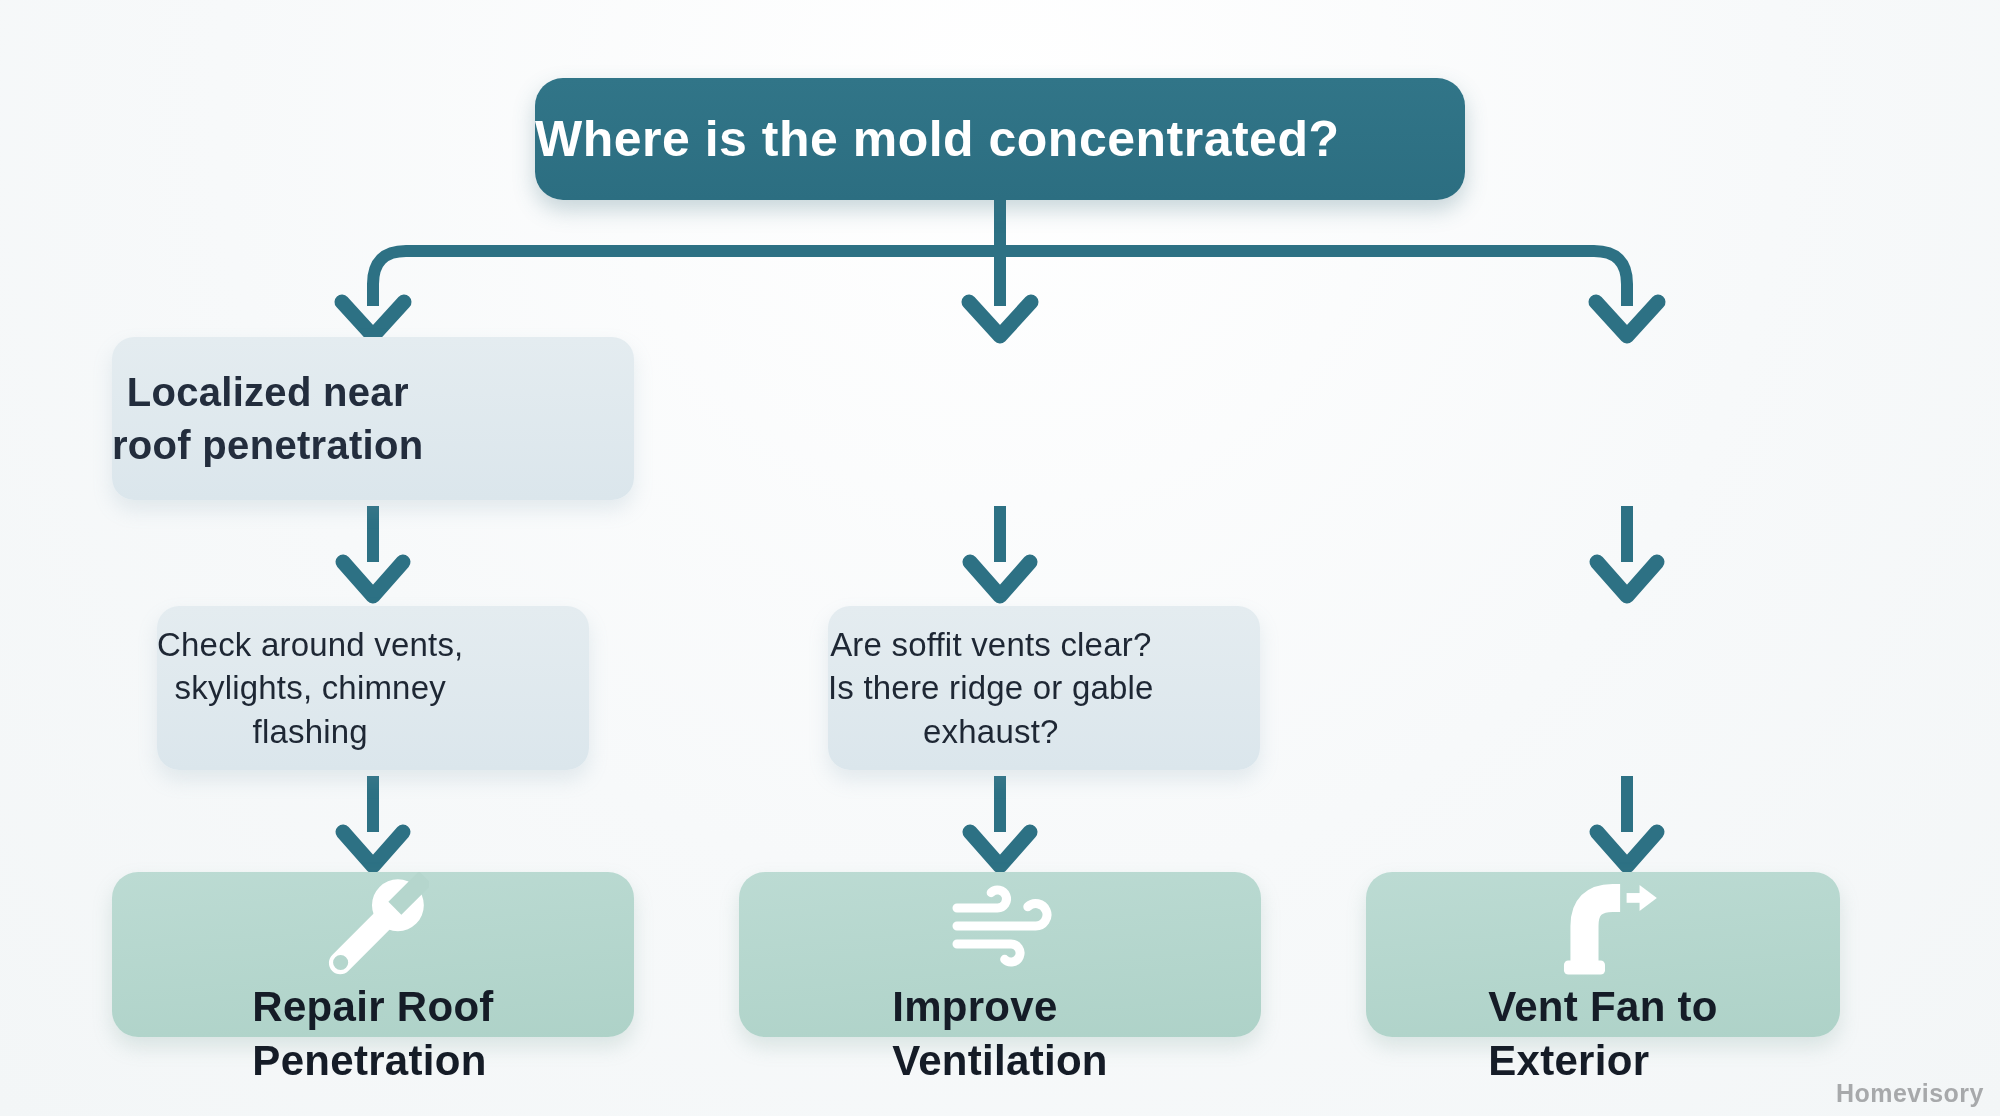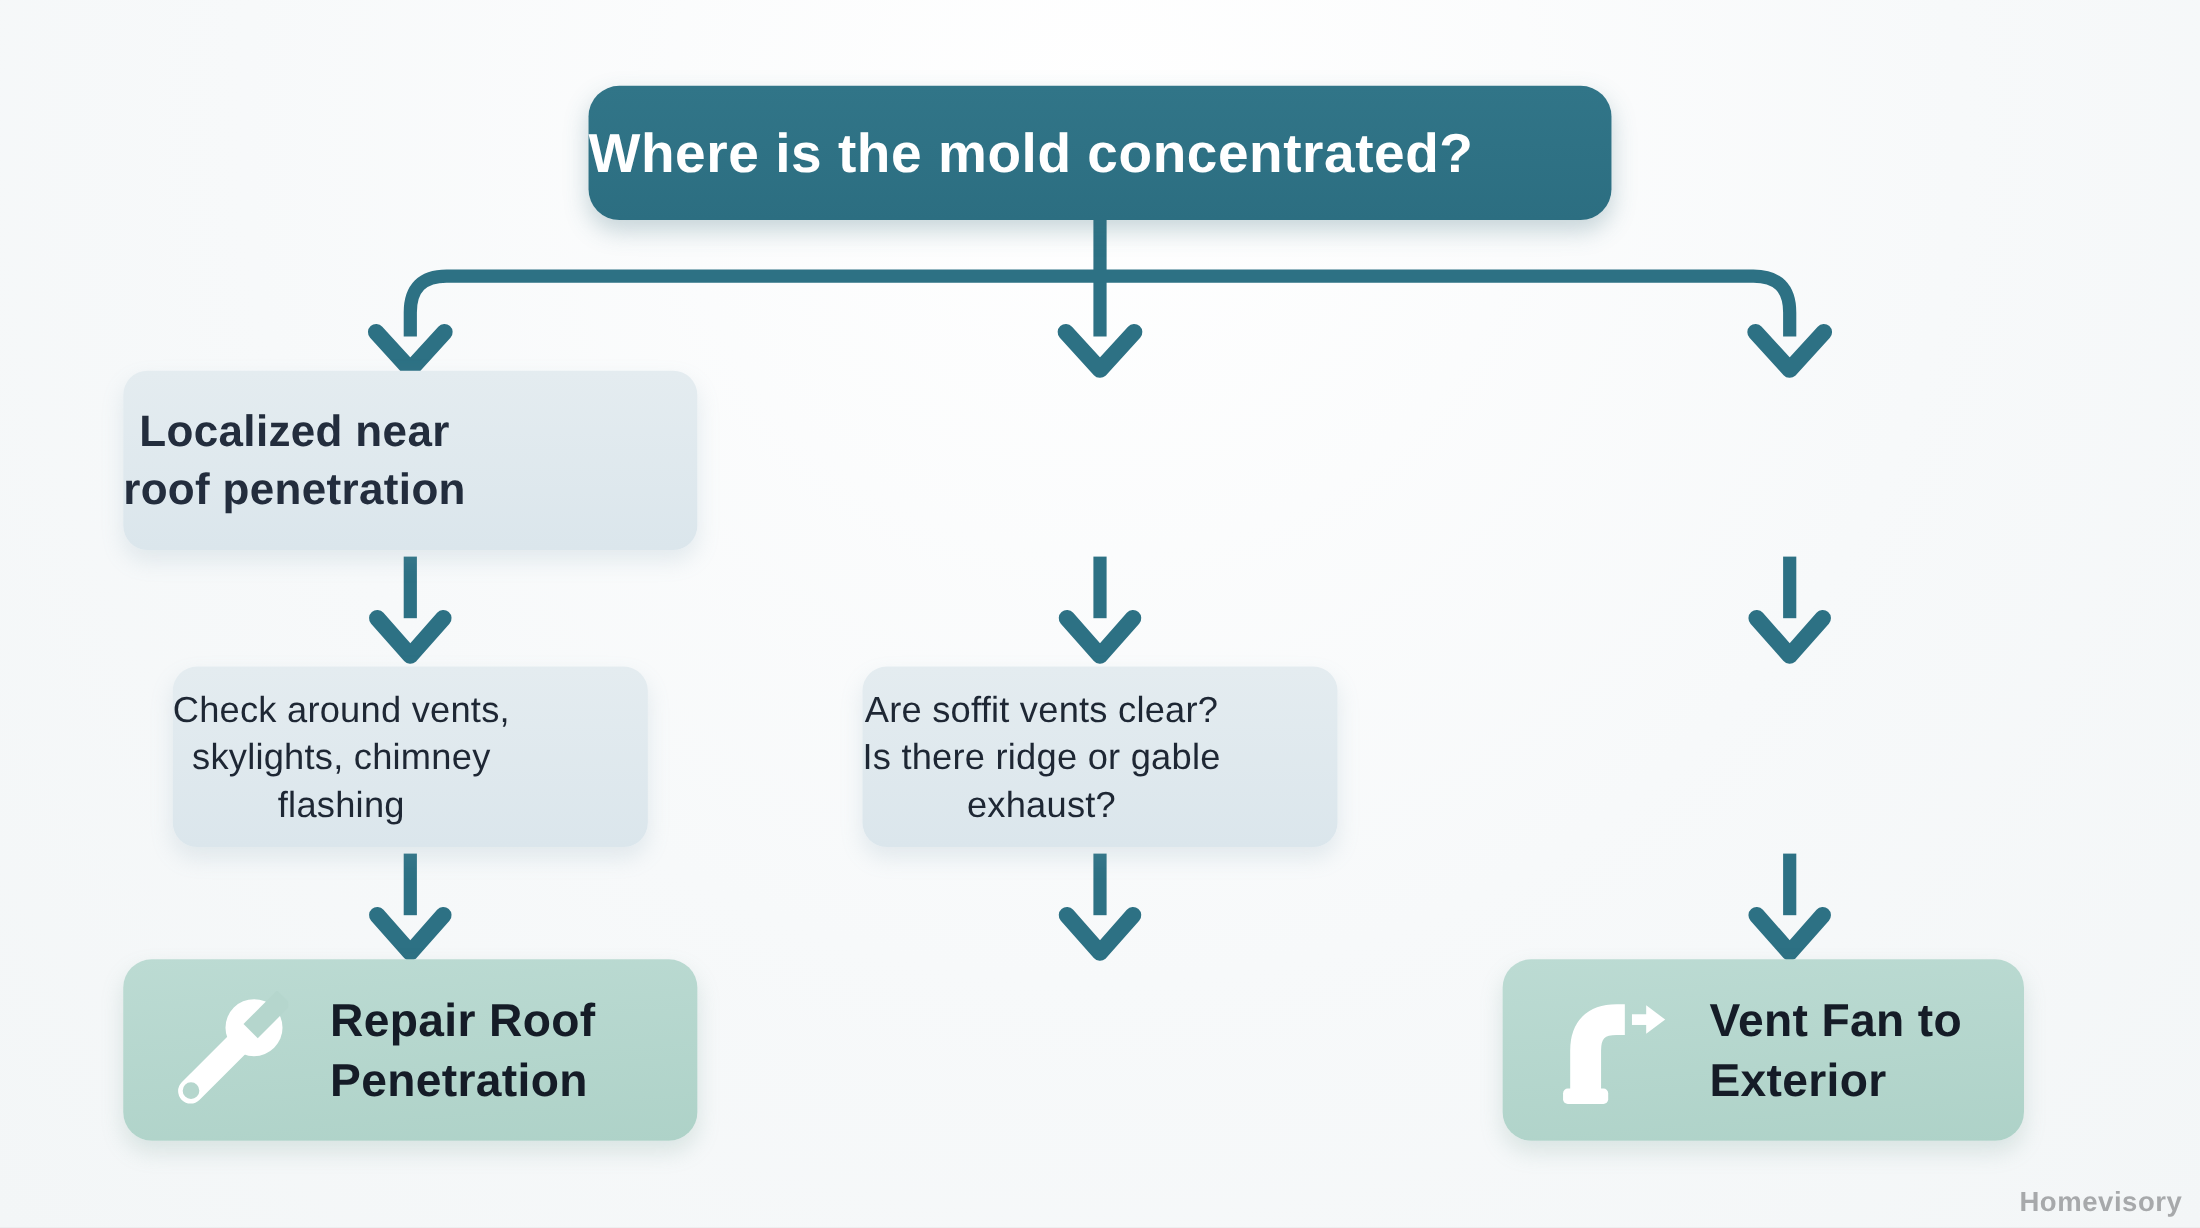--- a/index.html
+++ b/index.html
@@ -33,21 +33,21 @@
     color:#232d3d;
   }
   .branch{font-size:40px;font-weight:600;line-height:1.32;letter-spacing:0.3px;}
   .check{font-size:33px;font-weight:500;line-height:1.32;letter-spacing:0.2px;color:#1e2734;}
   .action{
     background:linear-gradient(175deg,#bcdbd3,#aed2c8);
     border-radius:26px;
     box-shadow:0 10px 20px rgba(120,160,150,0.22);
     color:#151c27;
     font-size:42px;font-weight:700;line-height:1.28;letter-spacing:0.3px;
-    justify-content:flex-start;text-align:left;
+    justify-content:flex-start;text-align:left;flex-direction:column;
   }
   .multiline{white-space:pre-line;}
   .icon{width:108px;height:108px;flex:0 0 auto;margin-left:42px;margin-right:38px;display:block;}
   .icon svg{width:100%;height:100%;display:block;}
   .watermark{
     position:absolute;right:16px;bottom:8px;
     color:#a7a9ab;font-size:25px;font-weight:700;letter-spacing:0.5px;
   }
 </style>
 </head>
@@ -88,41 +88,52 @@
   <div class="box lightbox branch" style="left:112px;top:337px;width:522px;height:163px;">
     <span class="multiline">Localized near
 roof penetration</span>
   </div>
 
   <div class="box lightbox check" style="left:157px;top:606px;width:432px;height:164px;">
     <span class="multiline">Check around vents,
 skylights, chimney
 flashing</span>
   </div>
-  <div class="box lightbox check" style="left:784px;top:606px;width:432px;height:164px;">
+  <div class="box lightbox check" style="left:828px;top:606px;width:432px;height:164px;">
     <span class="multiline">Are soffit vents clear?
 Is there ridge or gable
 exhaust?</span>
   </div>
 
   <div class="box action" style="left:112px;top:872px;width:522px;height:165px;">
     <span class="icon">
       <svg viewBox="0 0 100 100">
         <g transform="translate(50 52) rotate(45)">
           <circle cx="0" cy="-30" r="24" fill="#ffffff"></circle>
           <rect x="-10.5" y="-32" width="21" height="88" rx="10.5" fill="#ffffff"></rect>
           <rect x="-8.5" y="-66" width="17" height="40" fill="#b5d6cd"></rect>
           <circle cx="0" cy="45" r="7" fill="#b5d6cd"></circle>
         </g>
       </svg>
     </span>
     <span class="multiline">Repair Roof
 Penetration</span>
   </div>
 
+  <div class="box action" style="left:739px;top:872px;width:522px;height:165px;">
+    <span class="icon">
+      <svg viewBox="0 0 24 24" fill="none" stroke="#ffffff" stroke-width="2" stroke-linecap="round" stroke-linejoin="round">
+        <path d="M9.59 4.59A2 2 0 1 1 11 8H2"></path>
+        <path d="M17.73 7.73A2.5 2.5 0 1 1 19.5 12H2"></path>
+        <path d="M12.59 19.41A2 2 0 1 0 14 16H2"></path>
+      </svg>
+    </span>
+    <span class="multiline">Improve
+Ventilation</span>
+  </div>
 
   <div class="box action" style="left:1366px;top:872px;width:474px;height:165px;">
     <span class="icon">
       <svg viewBox="0 0 100 100">
         <path d="M31 90 L31 50 Q31 24 57 24 L64 24" stroke="#ffffff" stroke-width="26" fill="none"></path>
         <rect x="12" y="82" width="38" height="13" rx="4" fill="#ffffff"></rect>
         <rect x="70" y="19.5" width="15" height="9" fill="#ffffff"></rect>
         <path d="M82 12 L98 24 L82 36 Z" fill="#ffffff"></path>
       </svg>
     </span>

